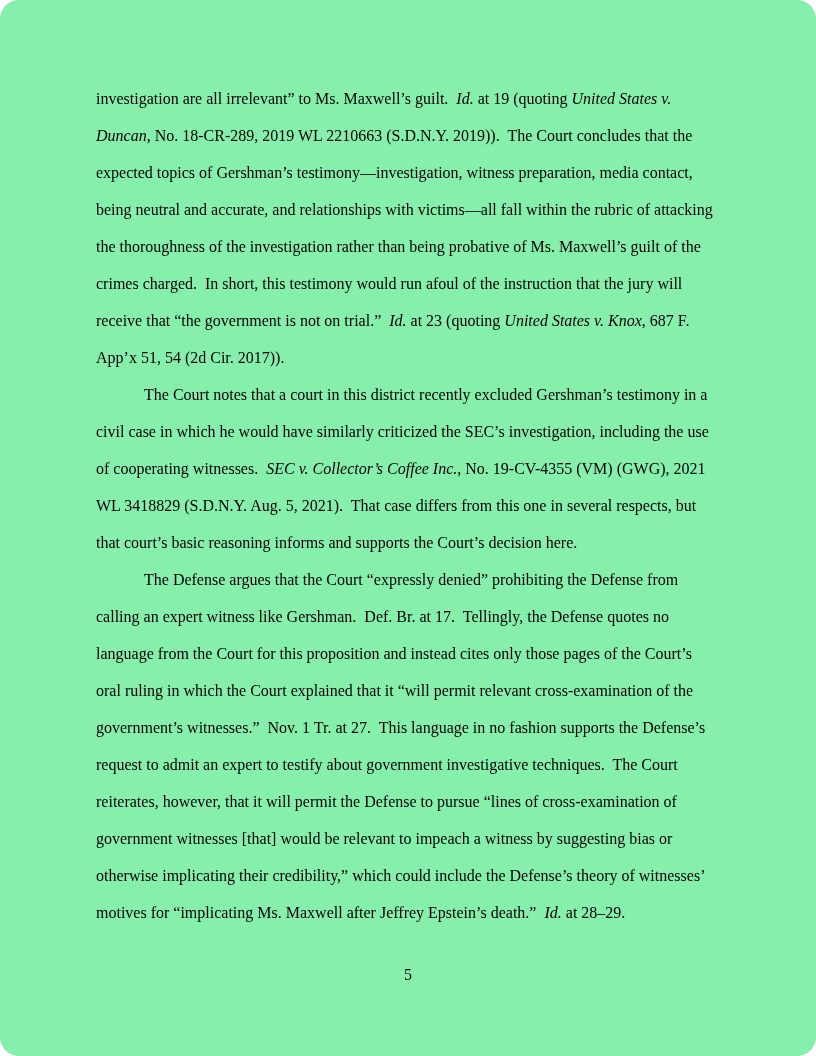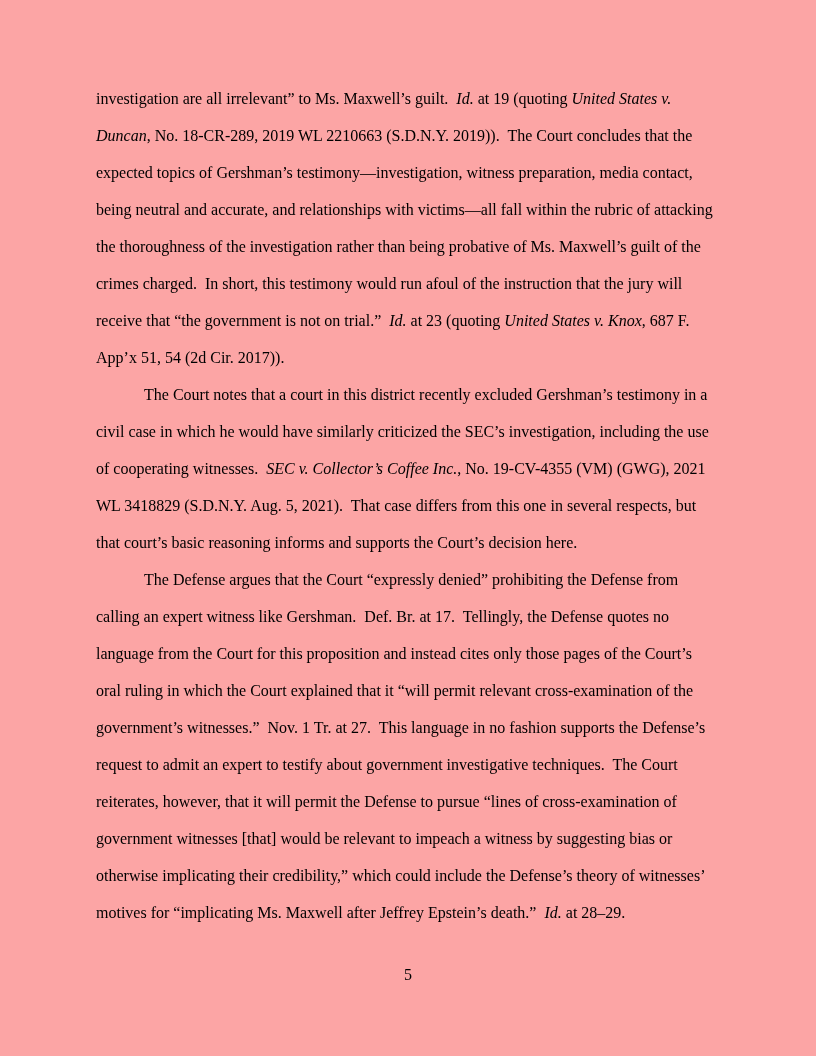--- a/index.html
+++ b/index.html
@@ -11,21 +11,22 @@
     height: 1056px;
     background: #ffffff;
     position: relative;
     font-family: "Liberation Serif", serif;
     color: #000000;
     overflow: hidden;
   }
   .page {
     position: absolute;
     inset: 0;
-    background: #fca5a5;
+    background: #86efac;
+    border-radius: 19px;
   }
   .doc-body {
     position: absolute;
     left: 96px;
     top: 80px;
     width: 624px;
     font-size: 16px;
     line-height: 37px;
     text-align: left;
   }

